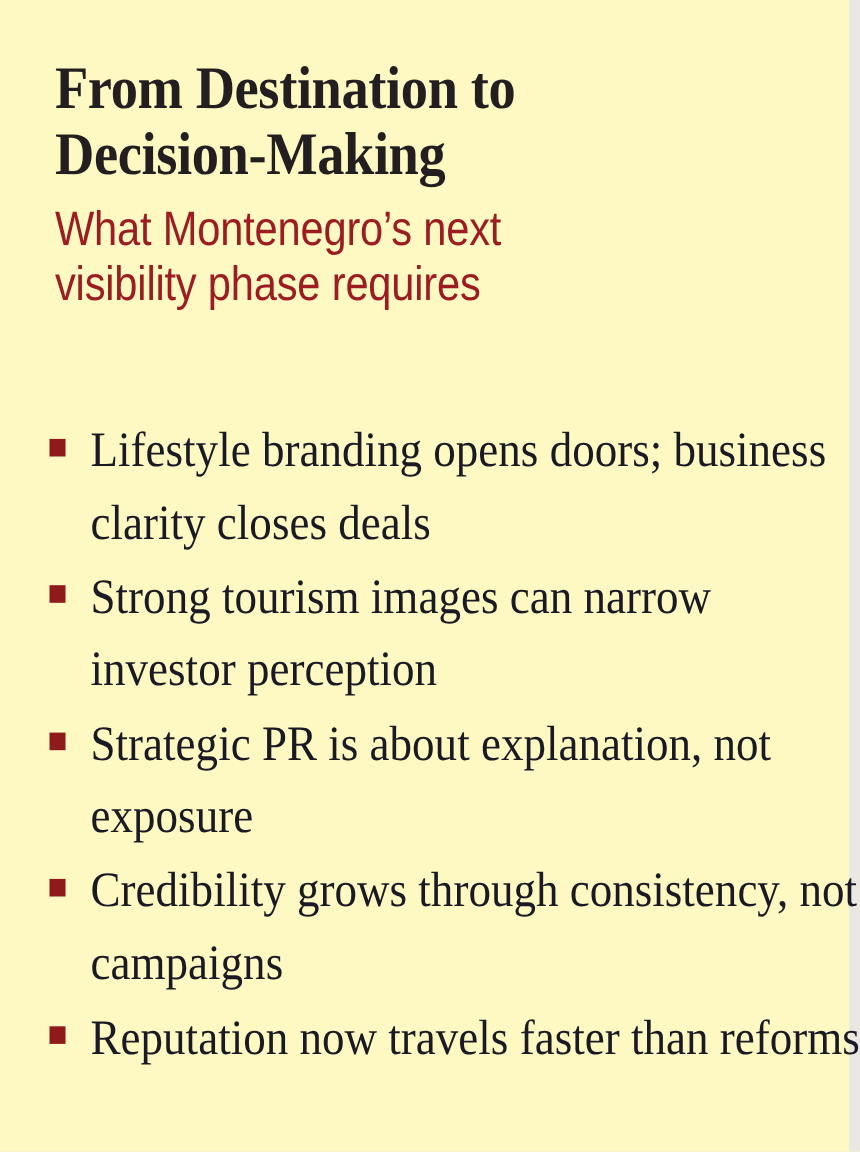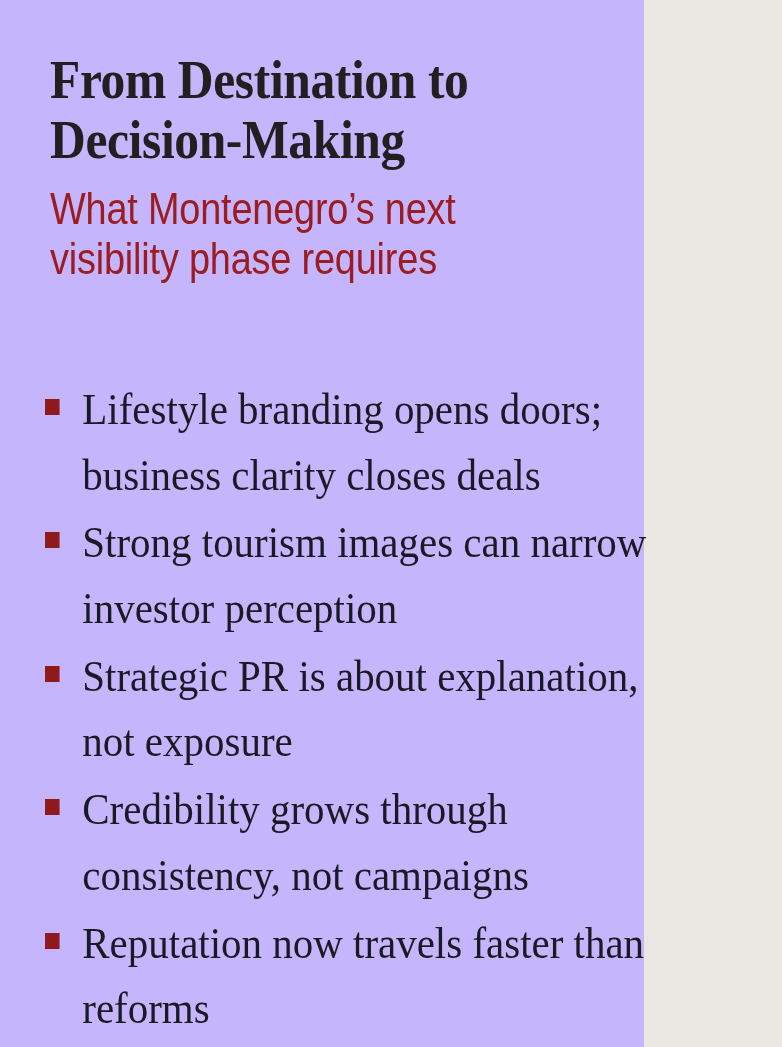--- a/index.html
+++ b/index.html
@@ -10,24 +10,24 @@
     width: 782px;
     height: 1047px;
     overflow: hidden;
     background: #eae7e3;
     font-family: "Liberation Serif", "DejaVu Serif", serif;
     -webkit-font-smoothing: antialiased;
   }
 
   .card {
     position: relative;
-    width: 644px;
+    width: 772px;
     height: 1047px;
     box-sizing: border-box;
-    background: #c4b5fd;
+    background: #fef9c3;
     padding: 50px 46px 0 50px;
   }
 
   
   .headline {
     margin: 0;
     font-family: "Liberation Serif", "DejaVu Serif", serif;
     font-weight: 700;
     font-size: 55px;
     line-height: 1.09;

